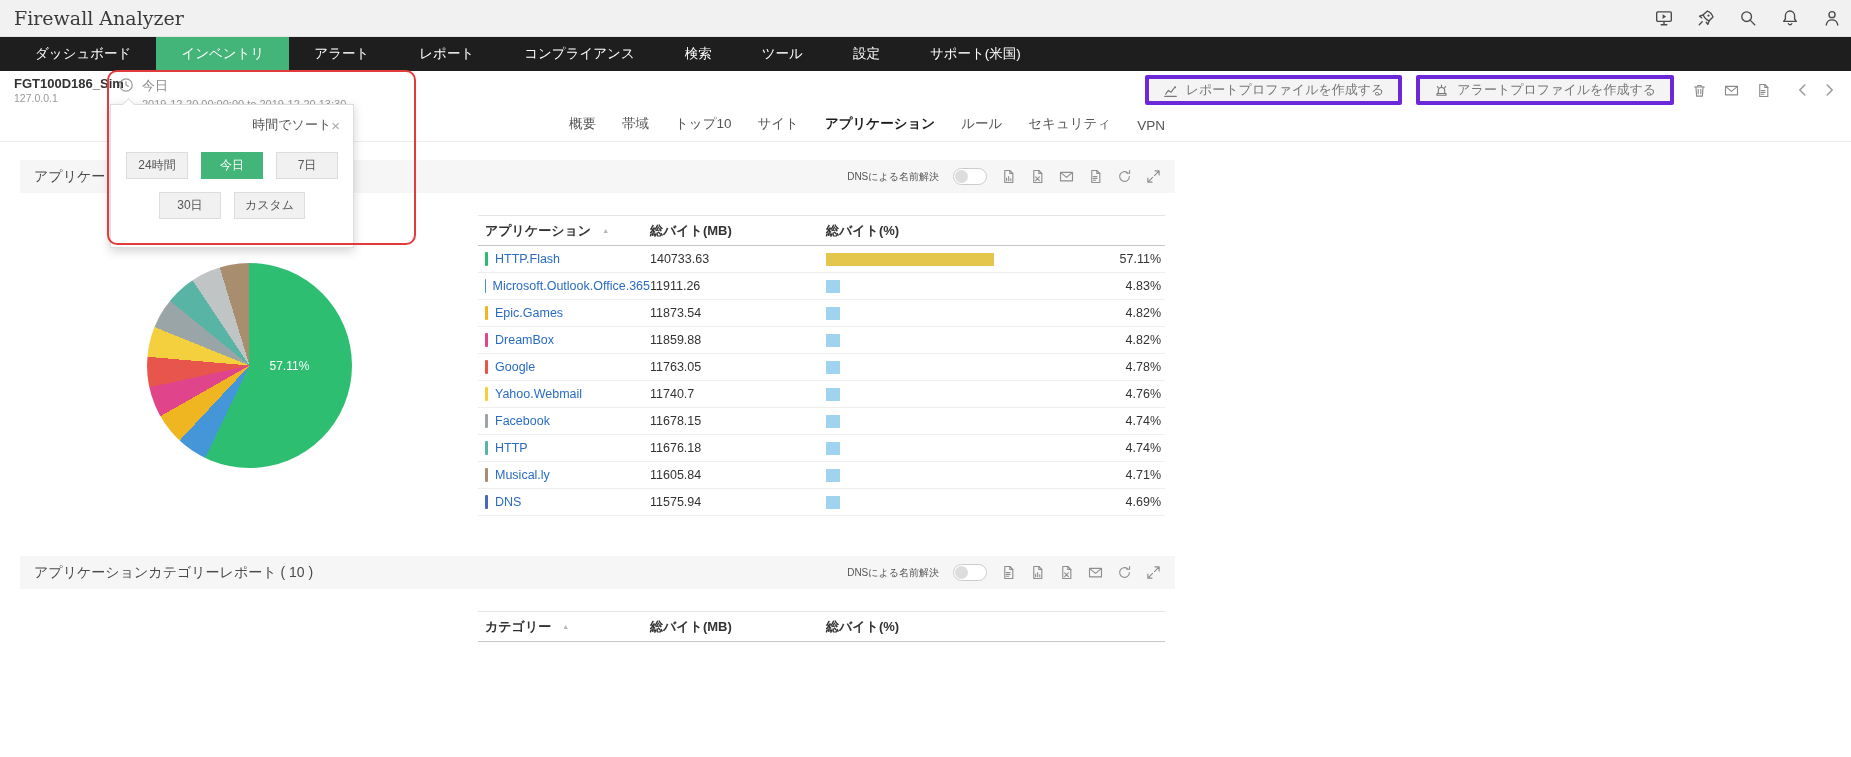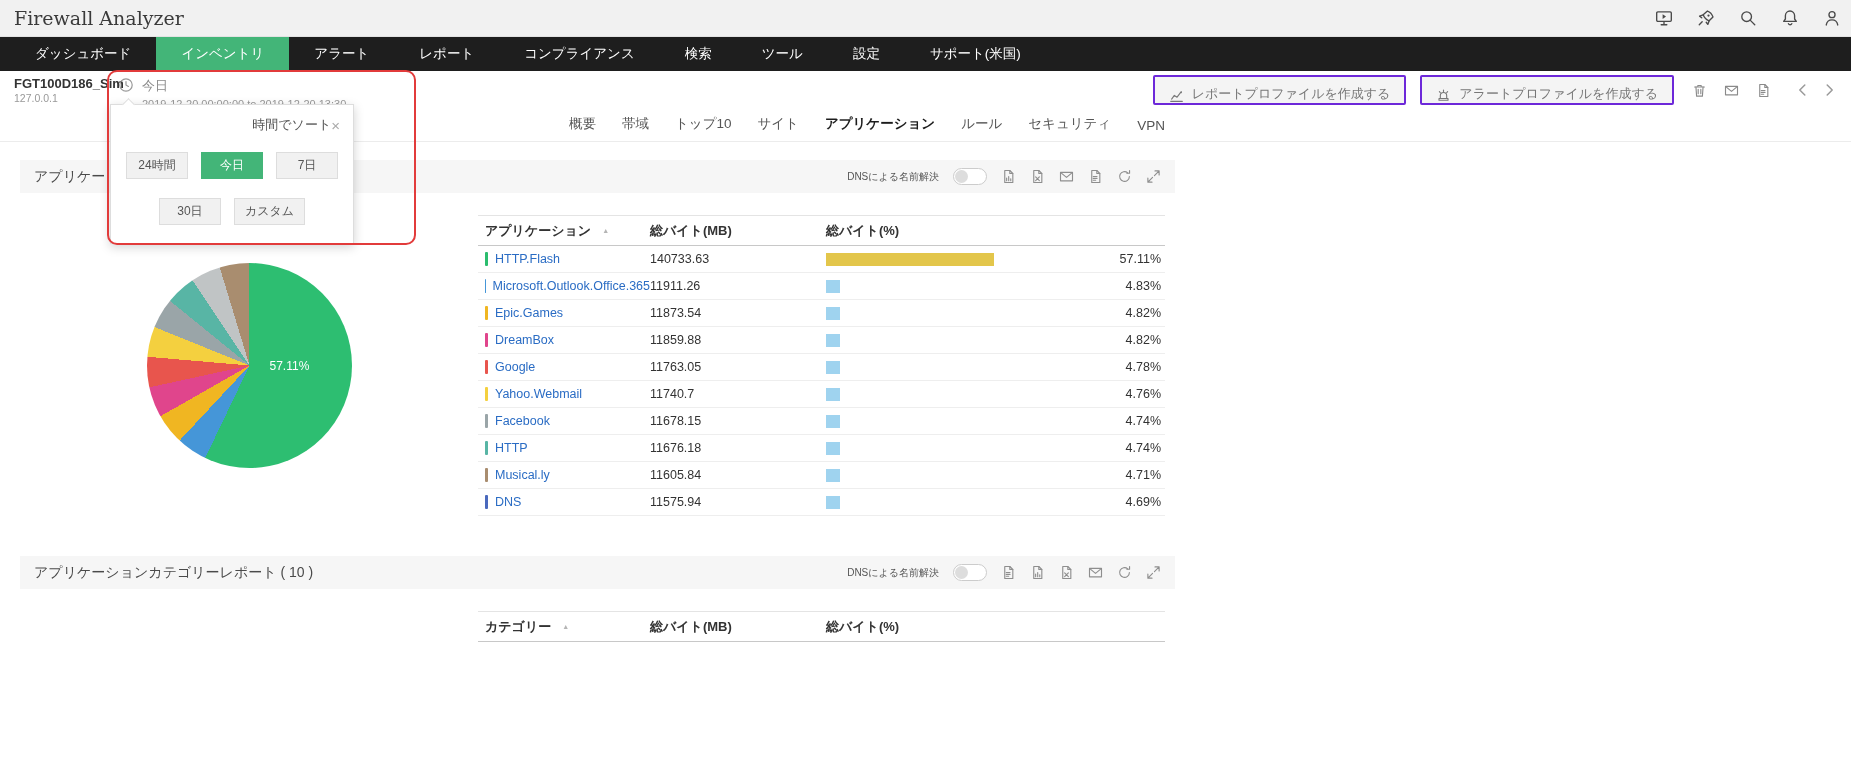--- a/index.html
+++ b/index.html
@@ -16,21 +16,21 @@
   
   .navbar { height:34px; background:#1e1e1e; display:flex; padding-left:10px; }
   .nav-item { display:flex; align-items:center; padding:0 25px; color:#fff; font-size:13.5px; cursor:pointer; white-space:nowrap; }
   .nav-item.active { background:#43b578; }
 
   
   .devicebar { height:38px; display:flex; align-items:center; justify-content:space-between; padding:0 14px; }
   .device-name { font-size:13px; font-weight:bold; color:#333; }
   .device-ip { font-size:10.5px; color:#999; margin-top:1px; }
   .device-actions { display:flex; align-items:center; gap:14px; }
-  .btn-light { display:flex; align-items:flex-end; gap:8px; background:#f4f4f4; border:2px solid #6d28d9; border-radius:2px; color:#777; font-size:13px; height:30px; padding:0 14px; cursor:pointer; white-space:nowrap; }
+  .btn-light { display:flex; align-items:center; gap:8px; background:#f4f4f4; border:4px solid #6d28d9; border-radius:2px; color:#777; font-size:13px; height:30px; padding:0 14px; cursor:pointer; white-space:nowrap; }
   .icon-row { display:flex; align-items:center; gap:17px; color:#8a8a8a; margin-left:4px; }
   .chevrons { display:flex; align-items:center; gap:10px; color:#9a9a9a; margin-left:10px; }
   .chevrons .ic svg { width:16px; height:16px; }
 
   
   .tabsbar { height:33px; display:flex; align-items:flex-end; padding-left:556px; border-bottom:1px solid #ececec; }
   .tab { padding:8px 13px; font-size:13.5px; color:#555; cursor:pointer; white-space:nowrap; }
   .tab.active { color:#1c1c1c; font-weight:bold; }
 
   
@@ -64,23 +64,23 @@
   
   .time-display { position:absolute; left:118px; top:77px; display:flex; gap:8px; z-index:40; cursor:pointer; color:#999; }
   .time-display .ic svg { width:16px; height:16px; }
   .time-sel { font-size:13px; color:#8a8a8a; }
   .time-range { font-size:11px; color:#9a9a9a; margin-top:3px; white-space:nowrap; }
 
   .popup { position:absolute; left:110px; top:104px; width:244px; background:#fff; border:1px solid #ddd; box-shadow:0 3px 10px rgba(0,0,0,.18); z-index:55; }
   .popup::before { content:""; position:absolute; top:-5px; left:13px; width:8px; height:8px; background:#fff; border-left:1px solid #ddd; border-top:1px solid #ddd; transform:rotate(45deg); }
   .popup-head { display:flex; align-items:center; justify-content:flex-end; padding:11px 13px 10px; font-size:13px; color:#555; }
   .popup-close { color:#aaa; font-size:15px; cursor:pointer; line-height:1; }
-  .popup-body { padding:8px 12px 18px; }
+  .popup-body { padding:8px 12px 28px; }
   .prow { display:flex; justify-content:center; gap:13px; }
-  .prow + .prow { margin-top:19px; }
+  .prow + .prow { margin-top:13px; }
   .pbtn { min-width:62px; height:27px; background:#f1f1f1; border:1px solid #ddd; color:#555; font-size:12px; display:flex; align-items:center; justify-content:center; cursor:pointer; padding:0 10px; white-space:nowrap; }
   .pbtn.active { background:#43b578; border-color:#43b578; color:#fff; }
 
   .red-box { position:absolute; left:107px; top:70px; width:309px; height:175px; border:2px solid #e23b3b; border-radius:10px; z-index:60; pointer-events:none; }
 </style>
 </head>
 <body>
 
 <div class="topbar">
   <div class="brand">Firewall Analyzer</div>

